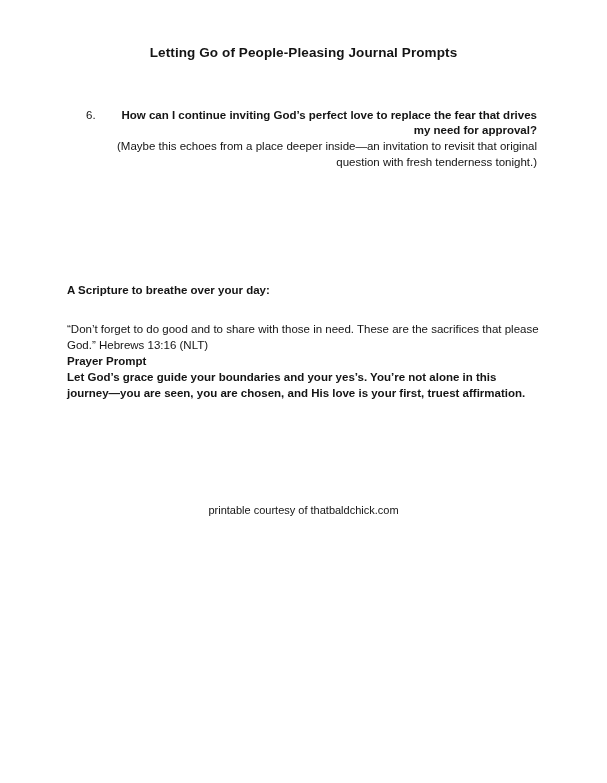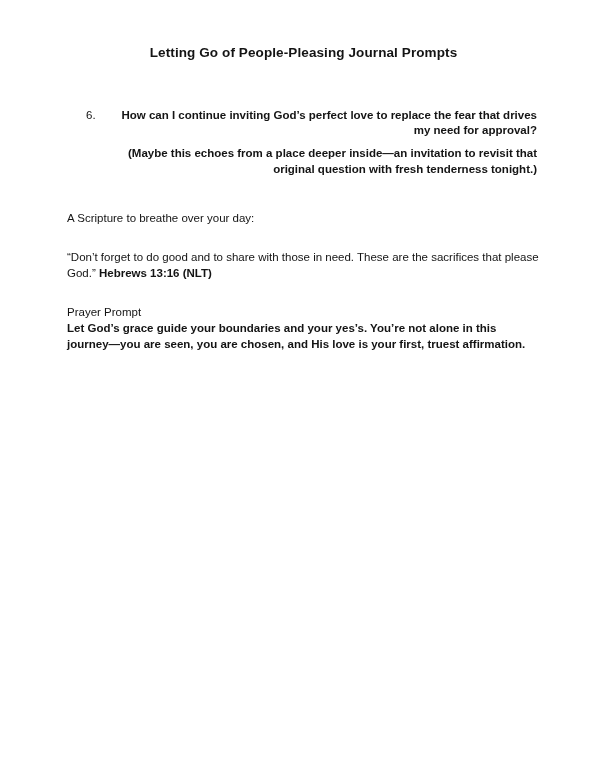--- a/index.html
+++ b/index.html
@@ -36,43 +36,42 @@
   }
   .prompt-content {
     flex: 1 1 auto;
     max-width: 438px;
     text-align: right;
   }
   .prompt-question {
     font-weight: bold;
   }
   .prompt-note {
-    font-weight: bold;
-    margin-top: 8px;
+    font-weight: normal;
+    margin-top: 1px;
   }
   .section {
     margin-left: 67px;
     margin-right: 65px;
     font-size: 11.5px;
     line-height: 1.4;
   }
   .scripture-heading {
-    font-weight: normal;
-    margin-top: 33px;
+    font-weight: bold;
+    margin-top: 112px;
   }
   .scripture-quote {
     margin-top: 23px;
     max-width: 474px;
   }
   .scripture-ref {
-    font-weight: bold;
+    font-weight: normal;
   }
   .prayer-heading {
-    font-weight: normal;
-    margin-top: 23px;
+    font-weight: bold;
   }
   .prayer-body {
     font-weight: bold;
     margin-top: 21px;
     max-width: 474px;
   }
   .closing-body {
     font-weight: bold;
     max-width: 474px;
   }
@@ -104,14 +103,15 @@
 
   <div class="section scripture-heading">A Scripture to breathe over your day:</div>
 
   <div class="section scripture-quote"><span>“Don’t forget to do good and to share with those in need. These are the sacrifices that please God.” </span><span class="scripture-ref">Hebrews 13:16 (NLT)</span></div>
 
   <div class="section prayer-heading">Prayer Prompt</div>
 
 
   <div class="section closing-body">Let God’s grace guide your boundaries and your yes’s. You’re not alone in this journey—you are seen, you are chosen, and His love is your first, truest affirmation.</div>
 
+  <div class="footer">printable courtesy of thatbaldchick.com</div>
 
 </div>
 
 </body></html>

